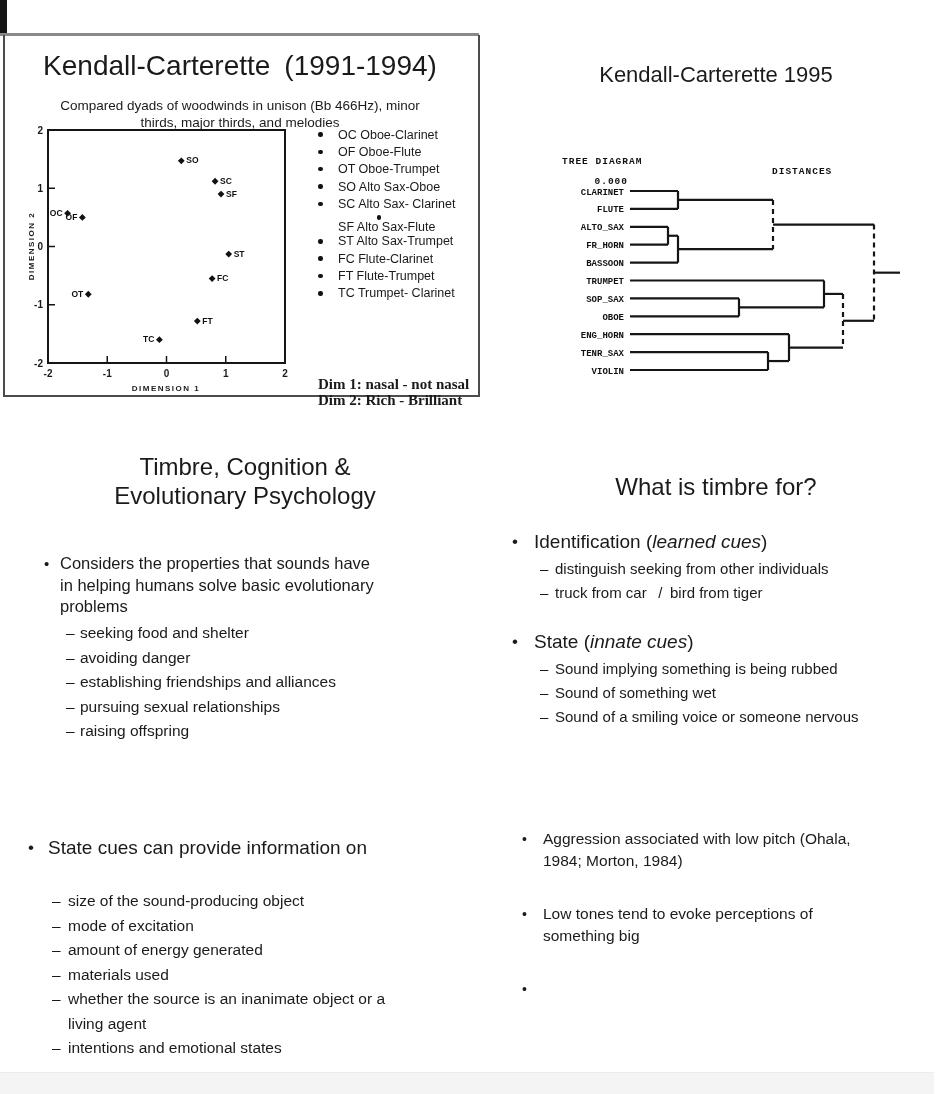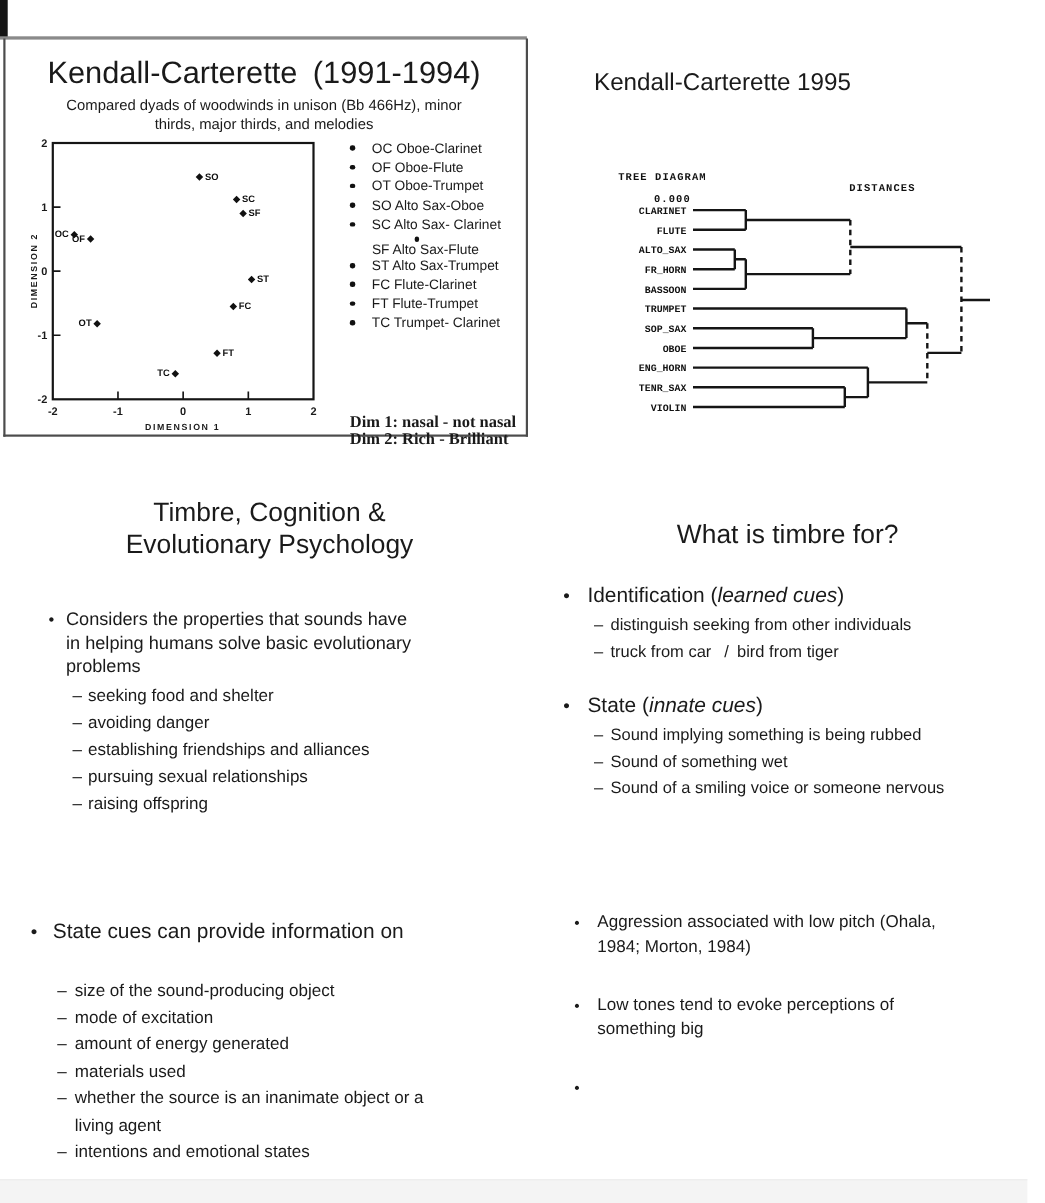--- a/index.html
+++ b/index.html
@@ -8,22 +8,22 @@
   .abs{position:absolute;}
   .preline{white-space:pre-line;}
   
   .slide1-box{left:3px;top:35px;width:473px;height:360px;border-left:2px solid #4c4c4c;
               border-right:2px solid #4c4c4c;border-bottom:2px solid #4c4c4c;}
   .topline{left:0;top:33px;width:479px;height:3px;background:#8a8a8a;}
   .corner-bar{left:0;top:0;width:7px;height:35px;background:#151515;}
   .bottom-band{left:0;top:1072px;width:950px;height:22px;background:#f4f4f4;border-top:1px solid #ececec;}
   
   .kc1991-title{left:12px;top:50px;width:456px;text-align:center;font-size:28px;line-height:32px;letter-spacing:0px;}
-  .kc1991-sub{left:12px;top:88px;width:456px;text-align:center;font-size:13.5px;line-height:16.5px;}
-  .kc1995-title{left:540px;top:62px;width:352px;font-size:22px;}
+  .kc1991-sub{left:12px;top:98px;width:456px;text-align:center;font-size:13.5px;line-height:16.5px;}
+  .kc1995-title{left:540px;top:62px;width:352px;text-align:center;font-size:22px;}
   .mid-title{font-size:24px;line-height:29px;text-align:center;}
   
   .legend{left:318px;top:126px;text-align:right;}
   .legend-row{display:flex;align-items:center;height:17.3px;}
   .legend-row:nth-child(6){margin-top:3px;flex-direction:column;}
   .legend-dot{width:20px;display:flex;align-items:center;}
   .legend-dot i{display:block;width:4.5px;height:4.5px;border-radius:50%;background:#111;}
   .legend-label{font-size:12.5px;}
   .dim-notes{left:318px;top:333px;font-family:"Liberation Serif",serif;font-size:15px;line-height:16px;font-weight:bold;margin-top:43px;}
   .dim-notes div{margin-bottom:0px;}

